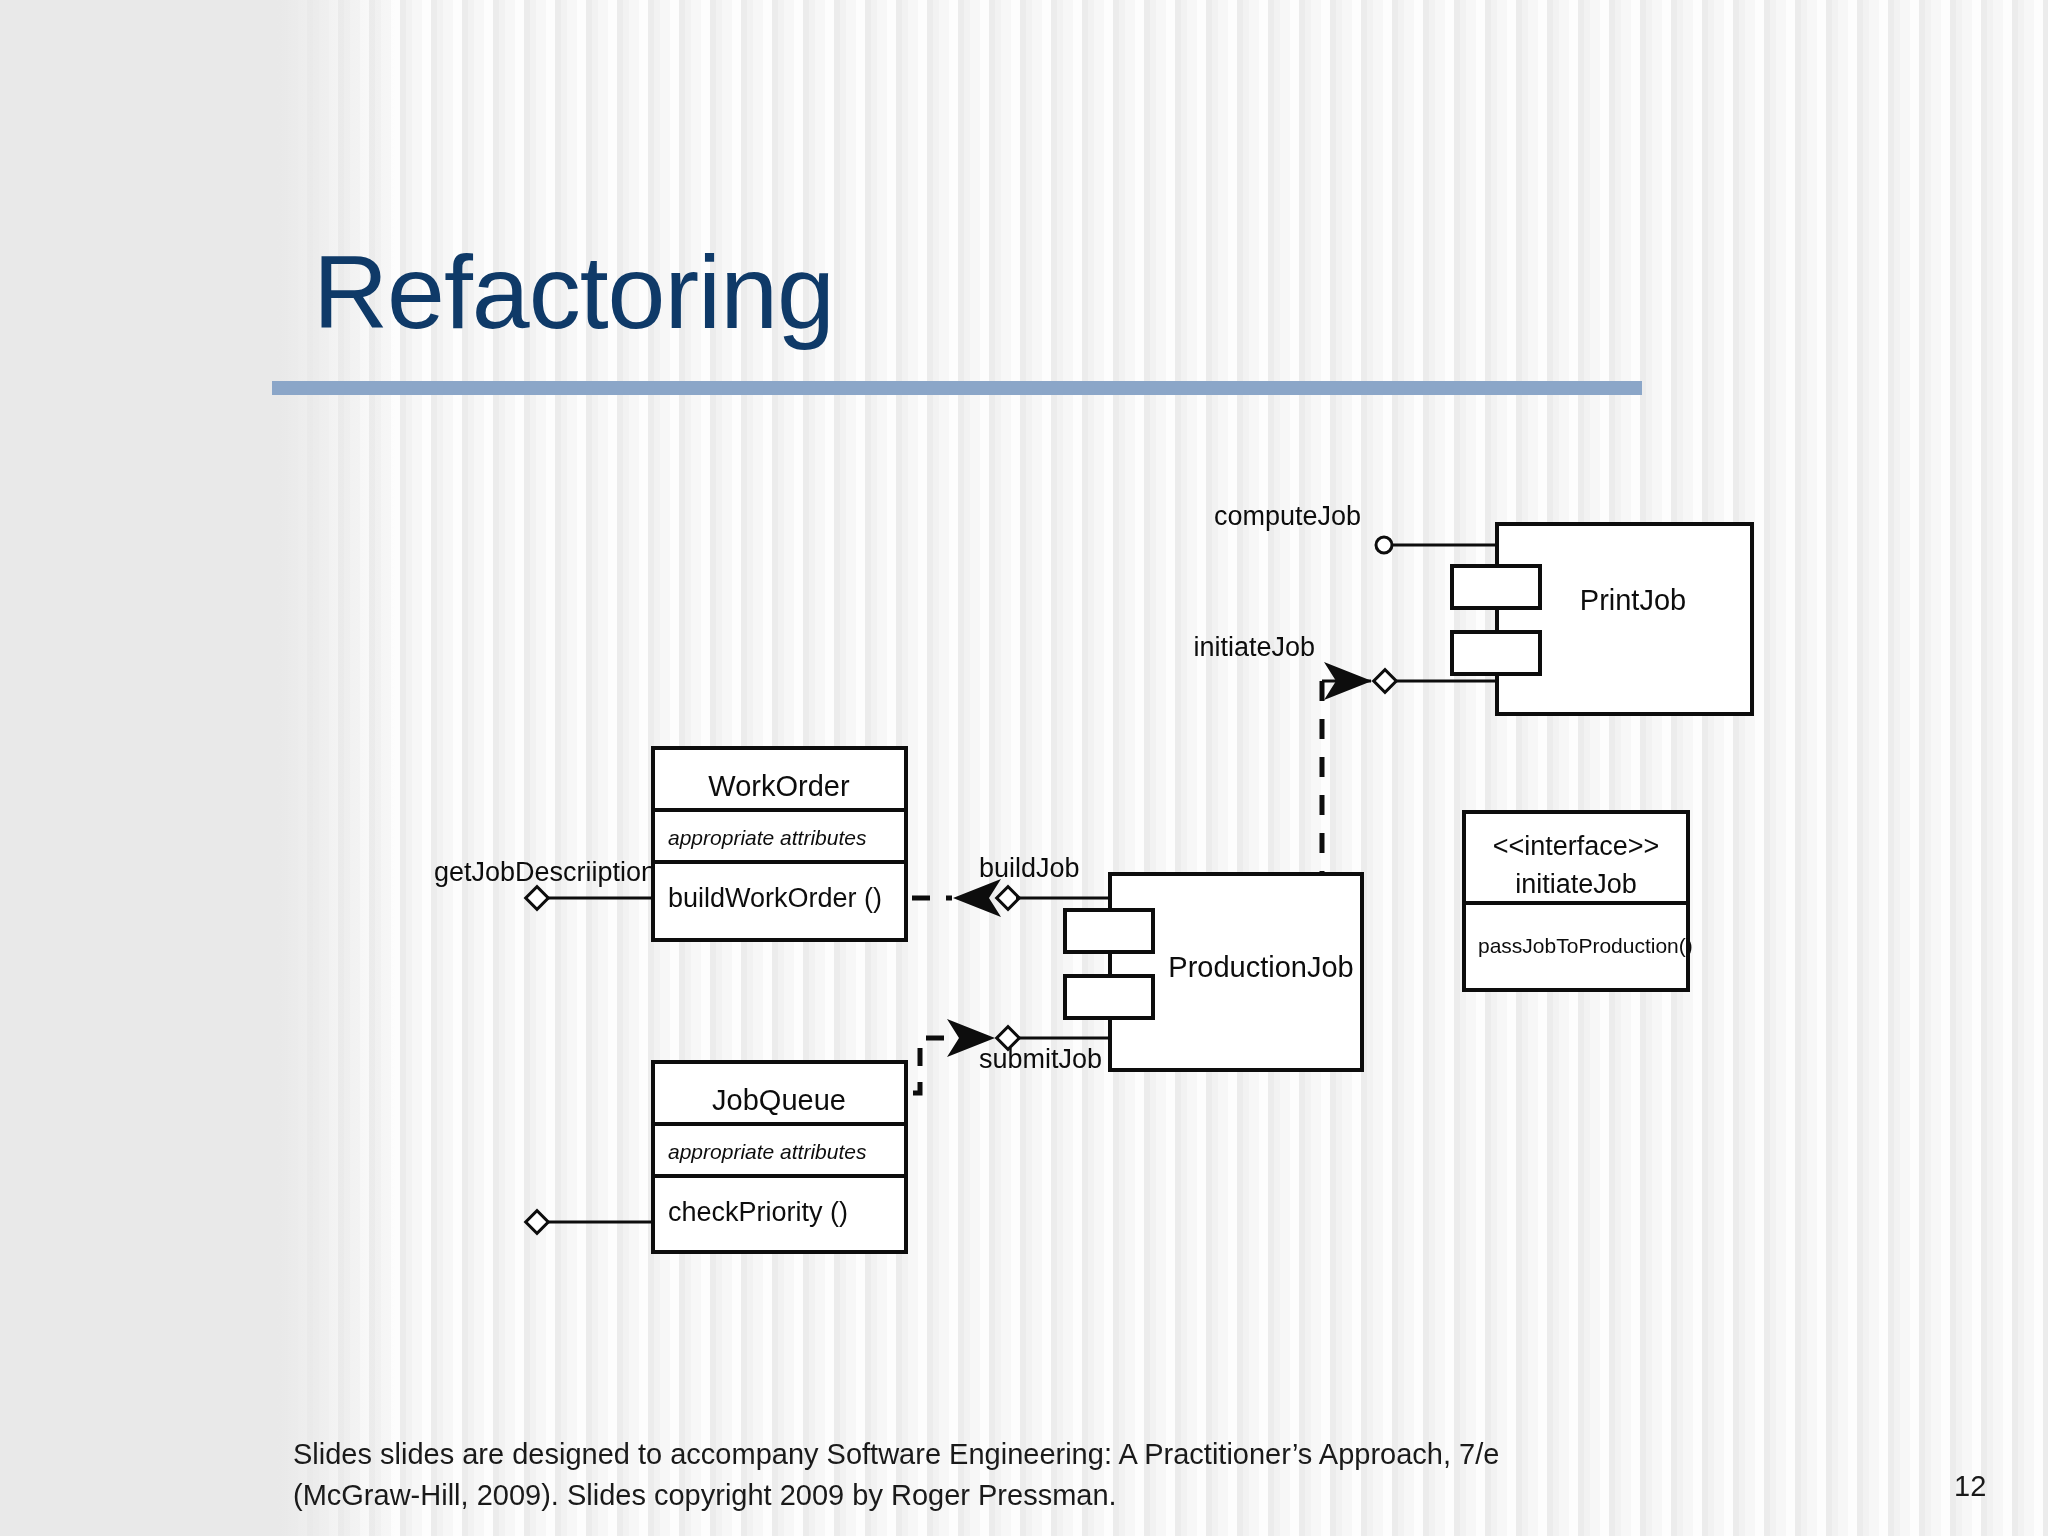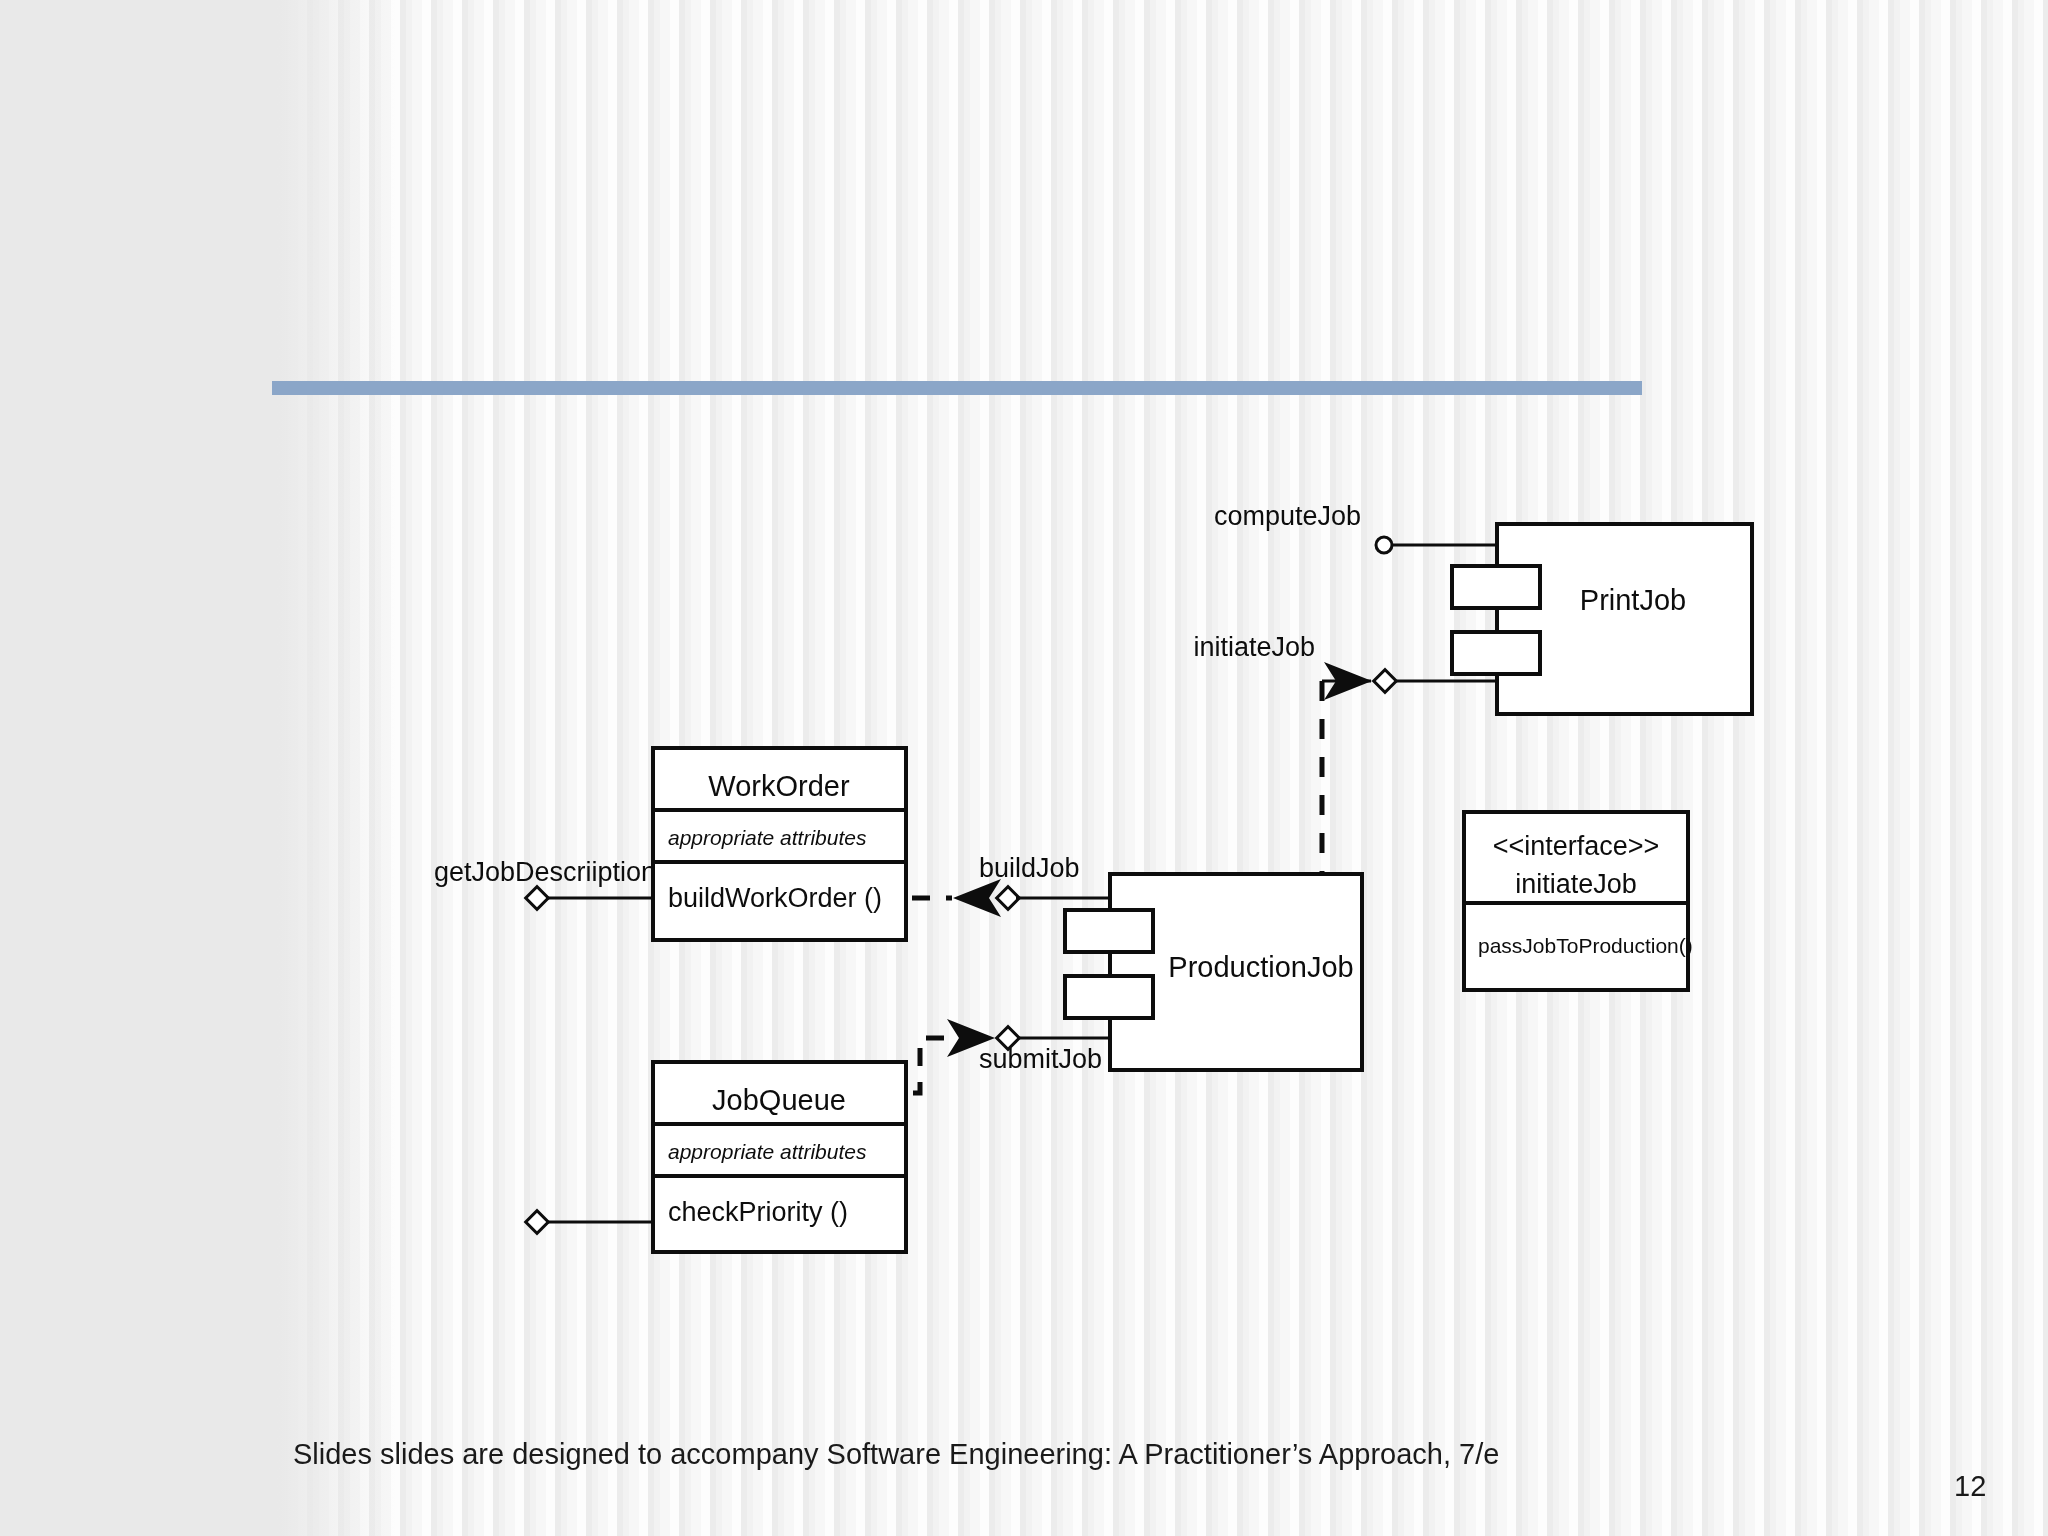--- a/index.html
+++ b/index.html
@@ -113,20 +113,21 @@
 </style>
 </head>
 <body>
 
 <div id="slide">
 
   <div class="bg-flat"></div>
   <div class="bg-stripes"></div>
   <div class="bg-stripes-fade"></div>
 
+  <div id="title">Refactoring</div>
   <div id="title-rule"></div>
 
   <svg id="diagram" viewBox="0 0 2048 1536" width="2048" height="1536" xmlns="http://www.w3.org/2000/svg">
 
     <defs>
       <marker id="halfArrow" markerWidth="26" markerHeight="22" refX="25" refY="11" orient="auto" markerUnits="userSpaceOnUse">
         <path d="M0,0 L26,11 L0,22 L8,11 Z" fill="#0d0d0d"></path>
       </marker>
     </defs>
 
@@ -212,17 +213,18 @@
       <line x1="1464" y1="903" x2="1688" y2="903" stroke="#0d0d0d" stroke-width="4"></line>
       <text class="iface-stereo" x="1576" y="855">&lt;&lt;interface&gt;&gt;</text>
       <text class="iface-stereo" x="1576" y="893">initiateJob</text>
       <text class="cls-op-sm" x="1478" y="953">passJobToProduction()</text>
     </g>
 
   </svg>
 
   <div id="footer">
     <span>Slides slides are designed to accompany </span><span class="em">Software Engineering: A Practitioner’s Approach, 7/e</span><br>
+    <span>(McGraw-Hill, 2009). Slides copyright 2009 by Roger Pressman.</span>
   </div>
 
   <div id="page-number">12</div>
 
 </div>
 
 </body></html>

